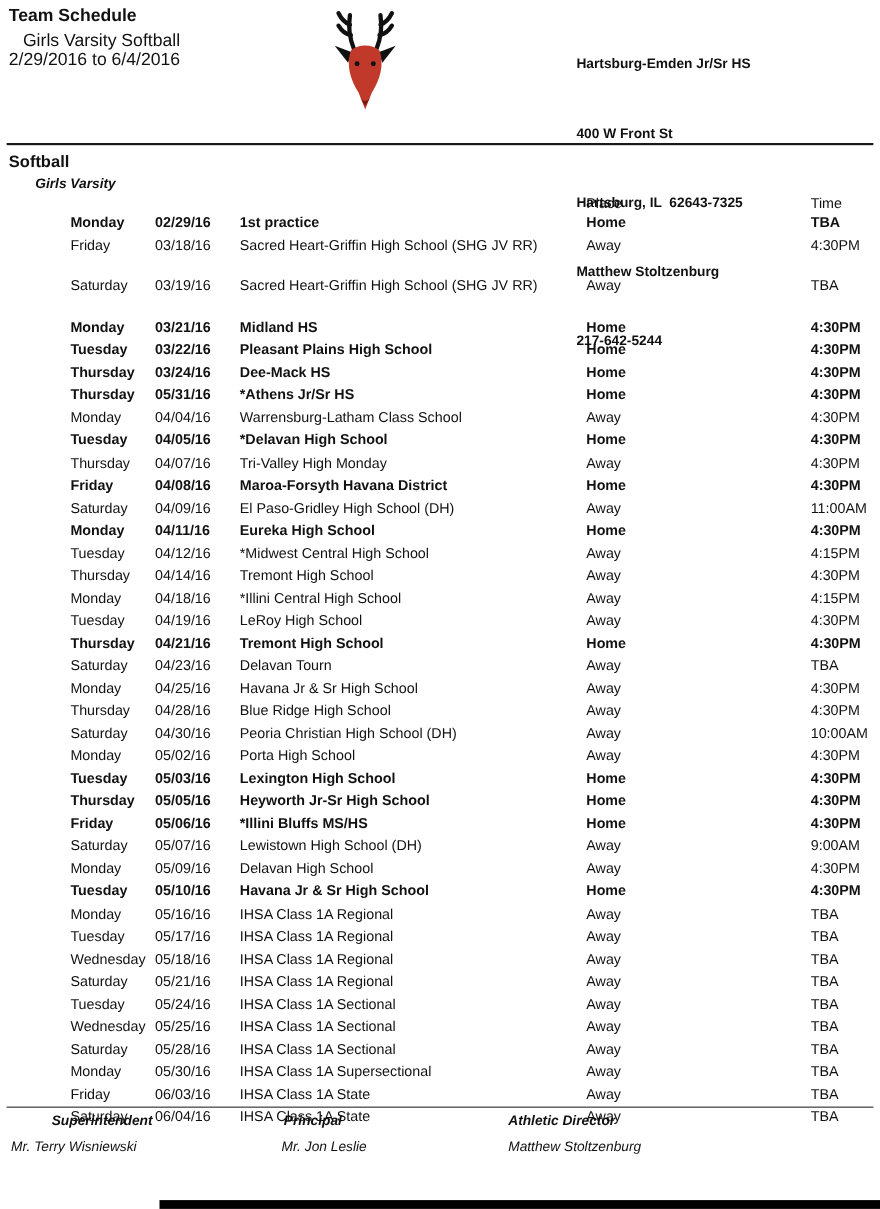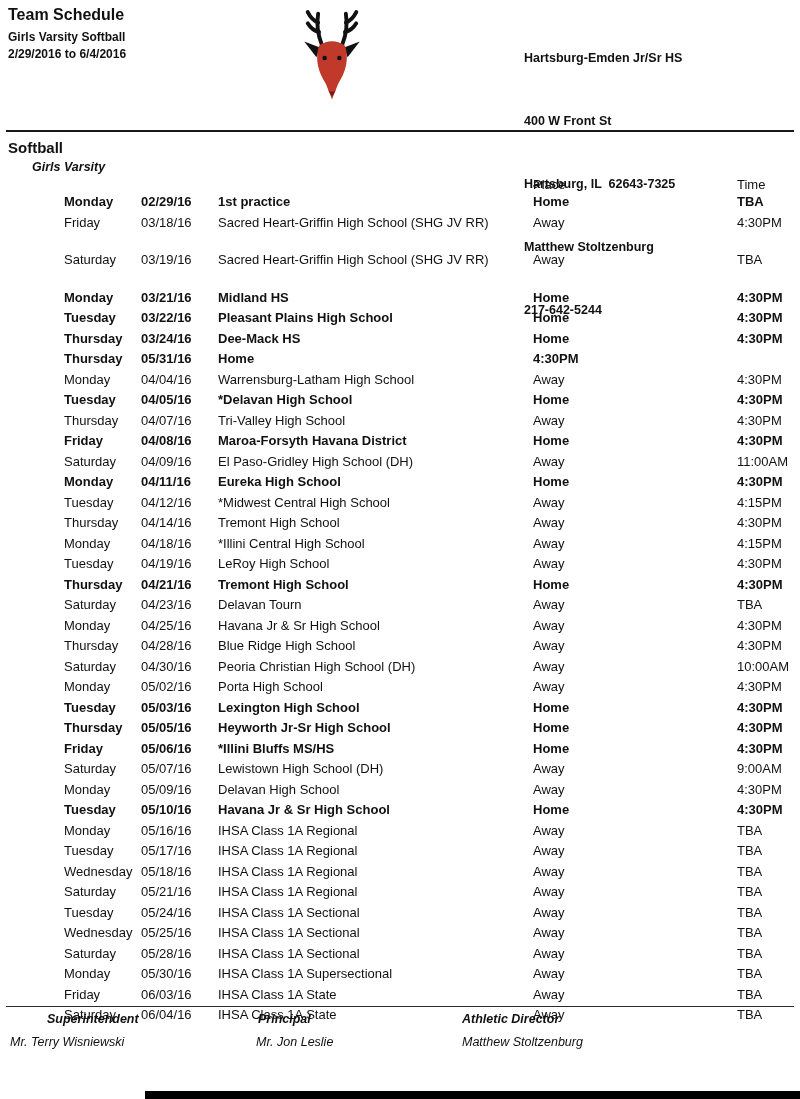--- a/index.html
+++ b/index.html
@@ -6,21 +6,21 @@
   html,body { background:#fff; }
   body {
     width:800px; height:1099px;
     font-family:"Liberation Sans", sans-serif;
     color:#111; position:relative; overflow:hidden;
   }
   
   .hdr { position:relative; height:130px; }
   .hdr-left { position:absolute; left:8px; top:6px; }
   .hdr-title { font-size:16px; font-weight:bold; margin-bottom:5px; }
-  .hdr-sub { font-size:12px; font-weight:bold; line-height:17px; }
+  .hdr-sub { font-size:16px; font-weight:normal; line-height:17px;text-align:right; }
   .hdr-logo { position:absolute; left:293px; top:2px; width:78px; height:112px; }
   .hdr-right {
     position:absolute; left:524px; top:6px;
     font-size:12.5px; font-weight:bold; line-height:21px; white-space:pre;
   }
   .rule { border:none; border-top:2px solid #1a1a1a; margin:0 6px; }
   
   .section { margin:7px 0 0 8px; }
   .sport { font-size:15px; font-weight:bold; line-height:18px; }
   .team { font-size:12.5px; font-weight:bold; font-style:italic; margin:3px 12px 0 24px; line-height:15px; }
@@ -143,44 +143,45 @@
       <div class="c-day">Thursday</div>
       <div class="c-date">03/24/16</div>
       <div class="c-opp">Dee-Mack HS</div>
       <div class="c-place">Home</div>
       <div class="c-time">4:30PM</div>
     </div>
 
     <div class="row home">
       <div class="c-day">Thursday</div>
       <div class="c-date">05/31/16</div>
+      <div class="c-opp">*Athens Jr/Sr HS</div>
       <div class="c-place">Home</div>
       <div class="c-time">4:30PM</div>
     </div>
 
     <div class="row">
       <div class="c-day">Monday</div>
       <div class="c-date">04/04/16</div>
-      <div class="c-opp">Warrensburg-Latham High School</div>
+      <div class="c-opp">Warrensburg-Latham Class School</div>
       <div class="c-place">Away</div>
       <div class="c-time">4:30PM</div>
     </div>
 
     <div class="row home">
       <div class="c-day">Tuesday</div>
       <div class="c-date">04/05/16</div>
       <div class="c-opp">*Delavan High School</div>
       <div class="c-place">Home</div>
       <div class="c-time">4:30PM</div>
     </div>
 
     <div class="row">
       <div class="c-day">Thursday</div>
       <div class="c-date">04/07/16</div>
-      <div class="c-opp">Tri-Valley High School</div>
+      <div class="c-opp">Tri-Valley High Monday</div>
       <div class="c-place">Away</div>
       <div class="c-time">4:30PM</div>
     </div>
 
     <div class="row home">
       <div class="c-day">Friday</div>
       <div class="c-date">04/08/16</div>
       <div class="c-opp">Maroa-Forsyth Havana District</div>
       <div class="c-place">Home</div>
       <div class="c-time">4:30PM</div>

